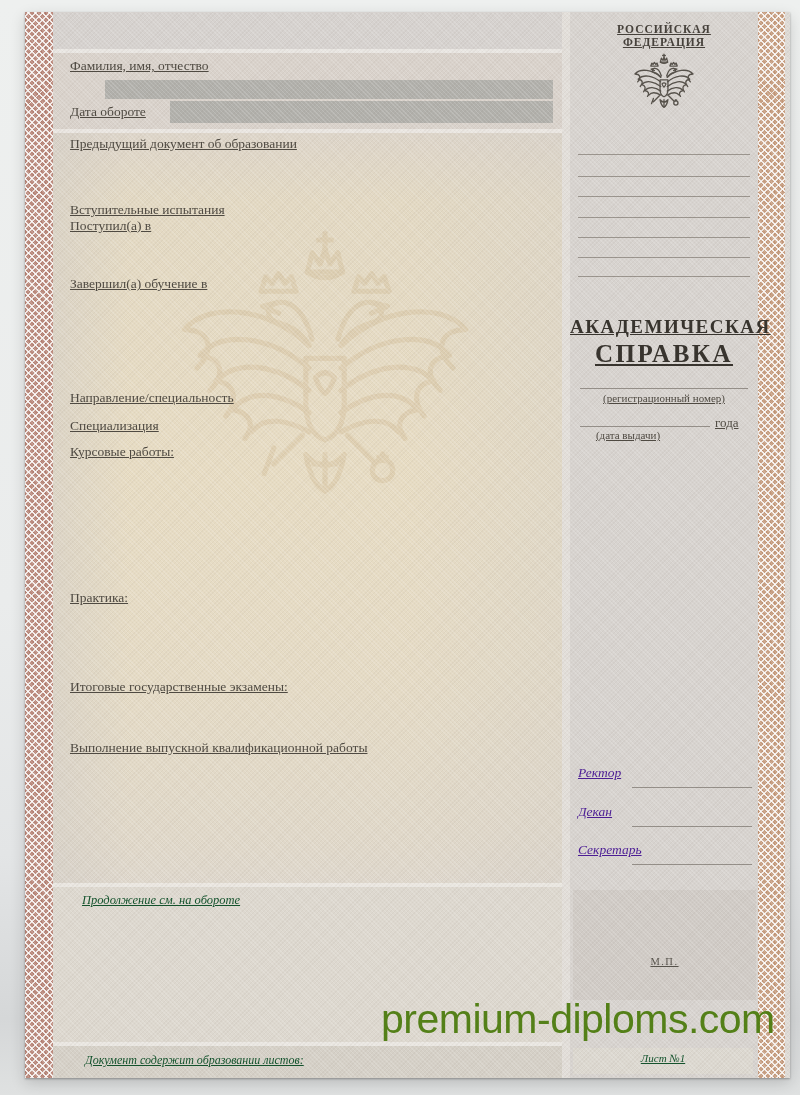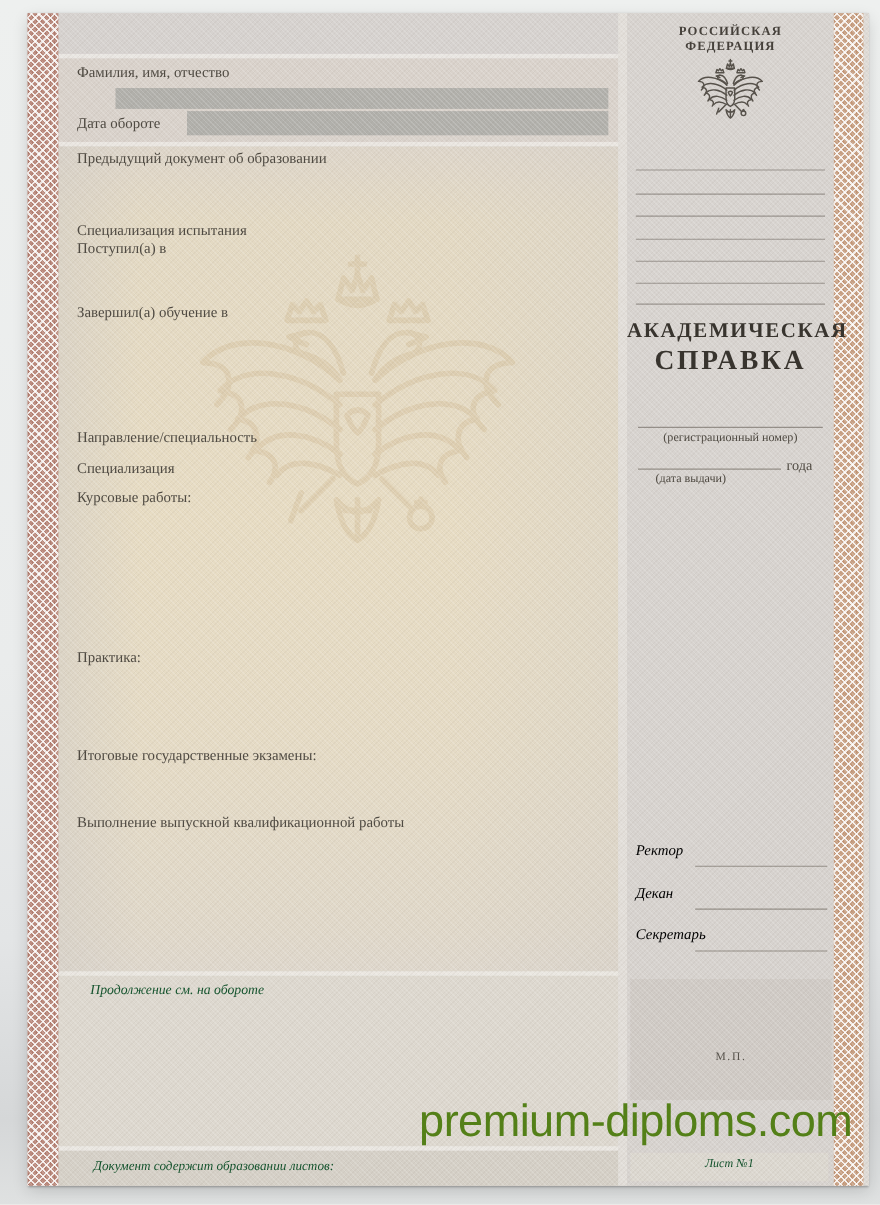--- a/index.html
+++ b/index.html
@@ -36,35 +36,35 @@
   .main-left::after{content:"";position:absolute;inset:0;
     background:linear-gradient(90deg,rgba(211,206,199,.55) 0,rgba(211,206,199,0) 75px,rgba(0,0,0,0) 70%,rgba(213,208,201,.38) 100%);}
   .bottom-left{left:28px;top:874px;width:509px;height:160px;background:#ddd8cf;}
   .bottomrow-left{left:28px;top:1034px;width:509px;height:32px;background:#d5d0c7;}
   .right-col{left:545px;top:0;width:188px;height:1066px;background:#d7d3cf;}
   .col-divider{left:537px;top:0;width:8px;height:1066px;background:#e2ded9;z-index:2;}
   .hsep{left:28px;width:509px;height:4px;background:rgba(238,235,230,.8);z-index:2;}
   .mp-box{left:548px;top:878px;width:183px;height:110px;background:#d0cbc6;z-index:2;}
   .sheet-box{left:548px;top:1036px;width:180px;height:26px;background:#dcd8d0;z-index:2;}
   
-  .t{position:absolute;z-index:10;color:#4f4a42;font-size:13.5px;line-height:1.15;}
+  .t{position:absolute;z-index:10;color:#4f4a42;font-size:13.5px;line-height:1.15;text-decoration:underline;}
   .lbl{left:45px;}
   .it{font-style:italic;color:#14532d;}
   .bar{position:absolute;z-index:3;background:#b1b0ab;}
   .country{left:545px;top:11px;width:188px;text-align:center;font-weight:bold;font-size:11.5px;
     letter-spacing:1px;color:#46413b;}
   .emblem-wrap{position:absolute;left:545px;top:40px;width:188px;height:78px;z-index:10;
     display:flex;justify-content:center;align-items:flex-start;}
   .rline{position:absolute;left:553px;width:172px;height:0;border-top:1px solid rgba(104,97,88,.55);z-index:10;}
   .title{left:545px;top:278px;width:188px;text-align:center;color:#38342e;z-index:10;}
-  .title .l1{font-size:19px;font-weight:bold;letter-spacing:1.5px;}
+  .title .l1{font-size:19px;font-weight:bold;letter-spacing:1.5px;margin-top:26px;}
   .title .l2{font-size:25px;font-weight:bold;letter-spacing:2.5px;margin-top:2px;}
   .fineline{position:absolute;height:0;border-top:1px solid rgba(104,97,88,.6);z-index:10;}
   .cap{font-size:11px;text-align:center;color:#4f4a42;}
-  .sig{left:553px;font-style:italic;font-size:13.5px;color:#000000;}
+  .sig{left:553px;font-style:italic;font-size:13.5px;color:#4c1d95;}
   .watermark-site{position:absolute;left:356px;top:984px;z-index:12;
     font-family:"Liberation Sans",sans-serif;font-size:41px;letter-spacing:-0.5px;
     color:#4d7c0f;opacity:.95;white-space:nowrap;}
   .mp-text{left:548px;top:944px;width:183px;text-align:center;font-size:10.5px;
     letter-spacing:1.5px;color:#57534c;}
   .sheetnum{left:548px;top:1040px;width:180px;text-align:center;font-size:11px;}
   .wm-eagle{position:absolute;left:140px;top:192px;width:320px;height:392px;z-index:1;opacity:.55;}
 </style>
 </head>
 <body>
@@ -133,21 +133,21 @@
     </svg>
 
     <div class="border-strip border-left"></div>
     <div class="border-strip border-right"></div>
 
     <div class="t lbl" style="top:46px">Фамилия, имя, отчество</div>
     <div class="bar" style="left:80px;top:68px;width:448px;height:19px"></div>
     <div class="t lbl" style="top:92px">Дата обороте</div>
     <div class="bar" style="left:145px;top:89px;width:383px;height:22px"></div>
     <div class="t lbl" style="top:124px">Предыдущий документ об образовании</div>
-    <div class="t lbl" style="top:190px">Специализация испытания</div>
+    <div class="t lbl" style="top:190px">Вступительные испытания</div>
     <div class="t lbl" style="top:206px">Поступил(а) в</div>
     <div class="t lbl" style="top:264px">Завершил(а) обучение в</div>
     <div class="t lbl" style="top:378px">Направление/специальность</div>
     <div class="t lbl" style="top:406px">Специализация</div>
     <div class="t lbl" style="top:432px">Курсовые работы:</div>
     <div class="t lbl" style="top:578px">Практика:</div>
     <div class="t lbl" style="top:667px">Итоговые государственные экзамены:</div>
     <div class="t lbl" style="top:728px">Выполнение выпускной квалификационной работы</div>
     <div class="t it" style="left:57px;top:881px;font-size:12.5px">Продолжение см. на обороте</div>
     <div class="t it" style="left:60px;top:1042px;font-size:12px">Документ содержит образовании листов:</div>

